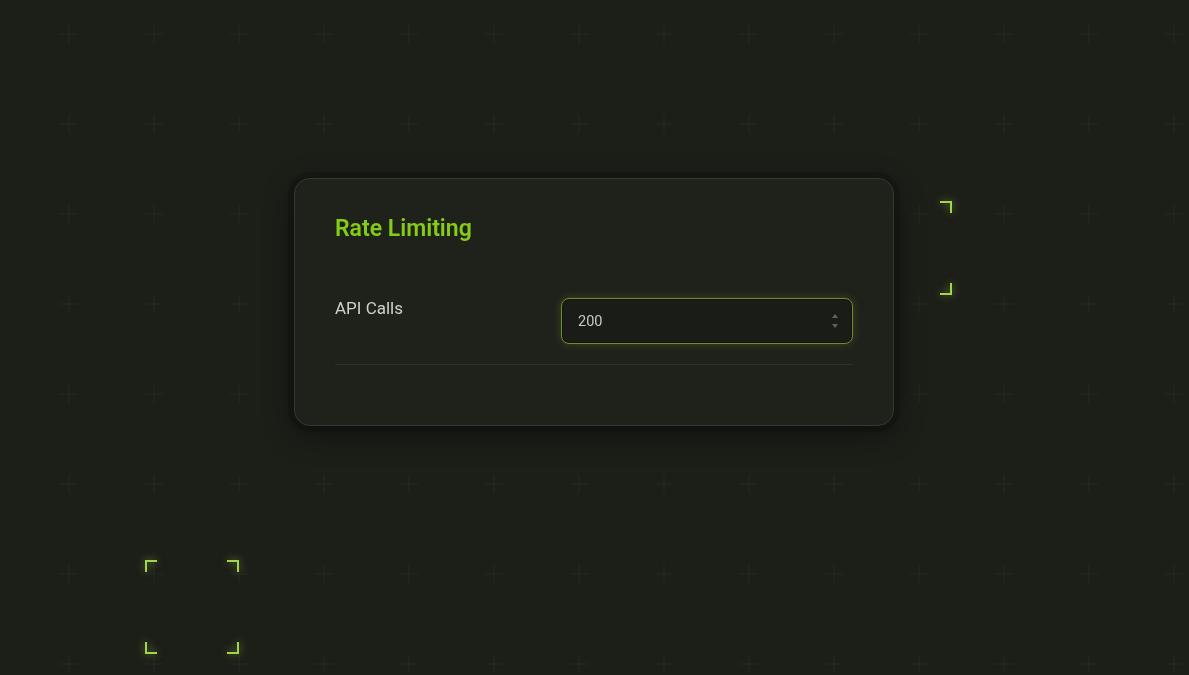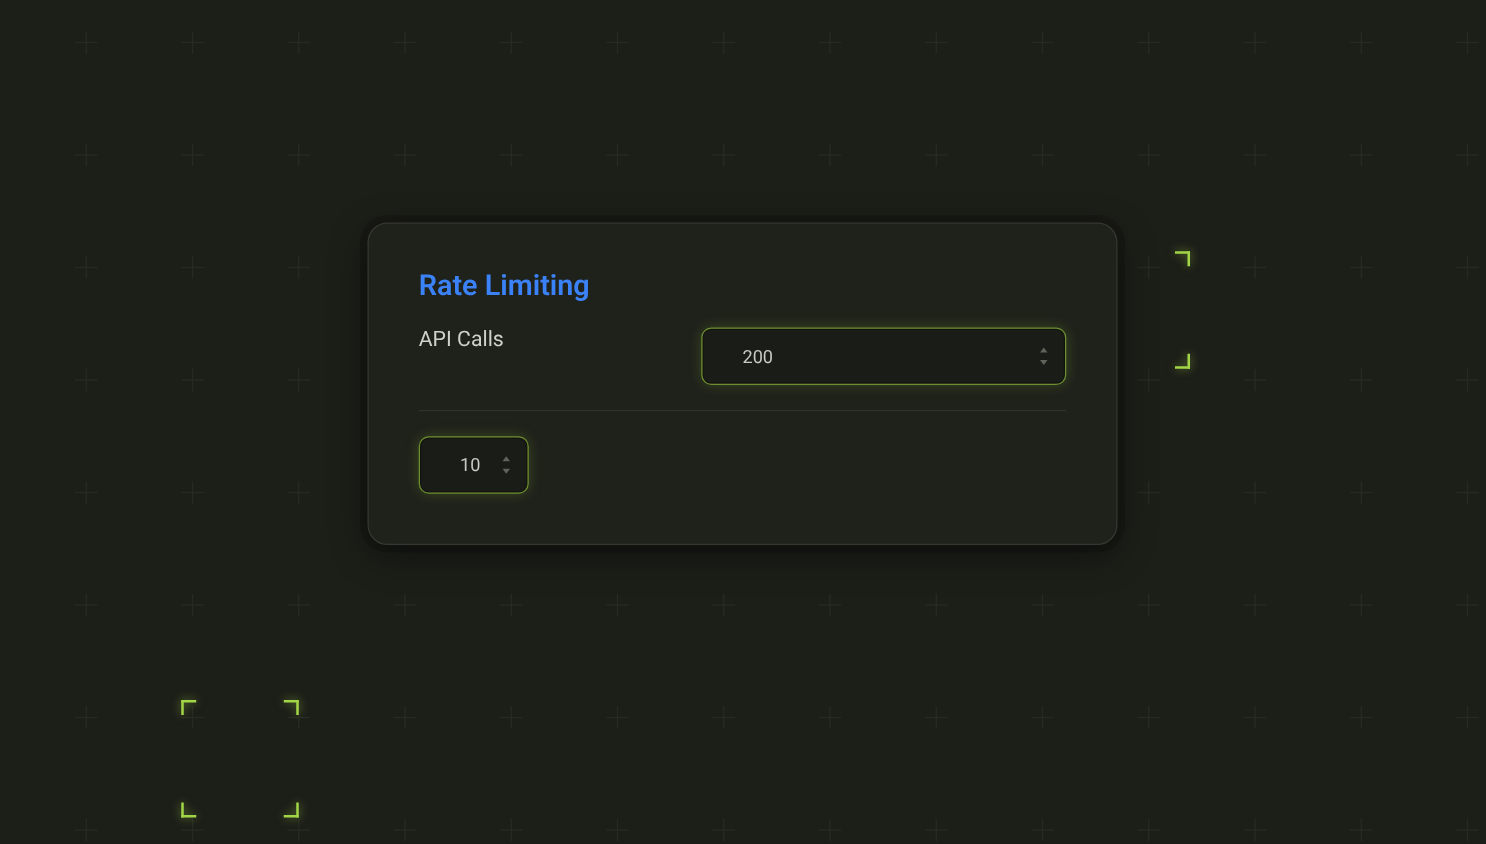--- a/index.html
+++ b/index.html
@@ -77,23 +77,24 @@
     top: 178px;
     width: 600px;
     background: #1f211b;
     border: 1px solid #353831;
     border-radius: 16px;
     padding: 36px 40px 20px 40px;
     box-shadow: 0 0 0 6px rgba(0,0,0,0.15), 0 8px 30px rgba(0,0,0,0.4);
   }
   
   .card-title {
-    color: #3b82f6;
+    color: #84cc16;
     font-size: 23px;
     font-weight: 600;
+    margin-bottom: 36px;
   }
   
   .field-row {
     display: flex;
     padding: 20px 0;
     border-bottom: 1px solid #2e312a;
     gap: 11px;
   }
   
   .field-row:last-of-type {
@@ -115,21 +116,21 @@
   
   .input-wrap {
     position: relative;
     flex: 1;
     background: #1a1c17;
     border: 1.5px solid #6d8e2f;
     border-radius: 8px;
     height: 46px;
     display: flex;
     align-items: center;
-    padding: 0 34px 0 32px;
+    padding: 0 34px 0 16px;
     box-shadow: 0 0 10px rgba(140, 190, 50, 0.25), inset 0 0 0 1px rgba(0,0,0,0.3);
   }
   
   .input-wrap.narrow {
     flex: 0 0 88px;
   }
   
   .input-value {
     color: #c7c9c2;
     font-size: 14.5px;
@@ -307,19 +308,15 @@
     <div class="field-controls">
       <div class="input-wrap">
         <span class="input-value">200</span>
         <span class="stepper-icon"></span>
       </div>
     </div>
   </div>
 
   <div class="field-row">
     <div class="field-controls">
-      <div class="input-wrap narrow">
-        <span class="input-value">10</span>
-        <span class="stepper-icon"></span>
-      </div>
     </div>
   </div>
 </div>
 
 </body></html>

